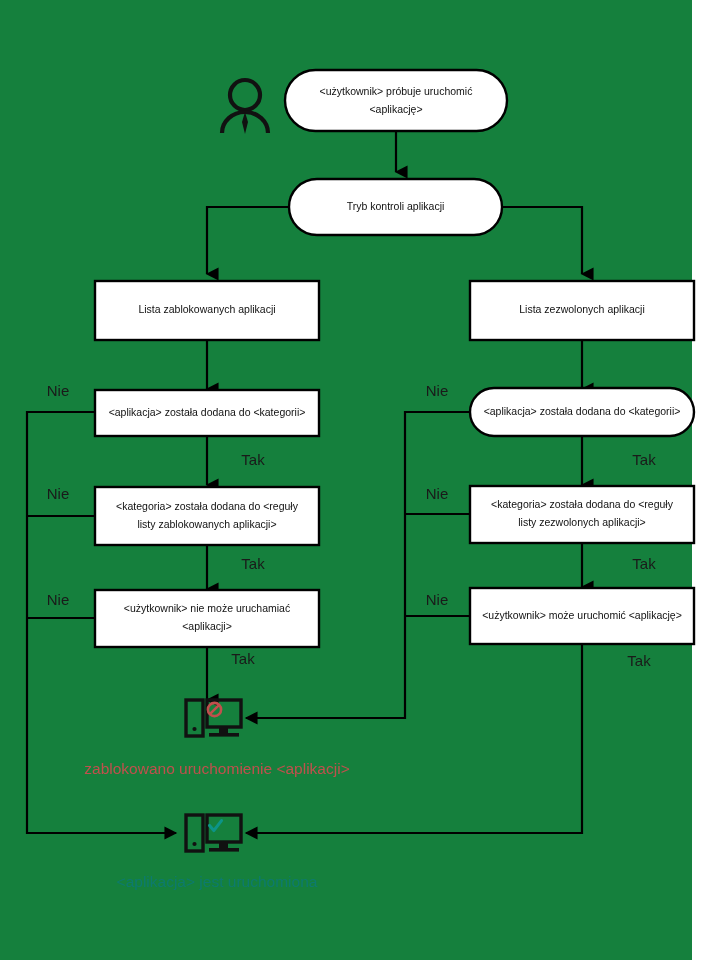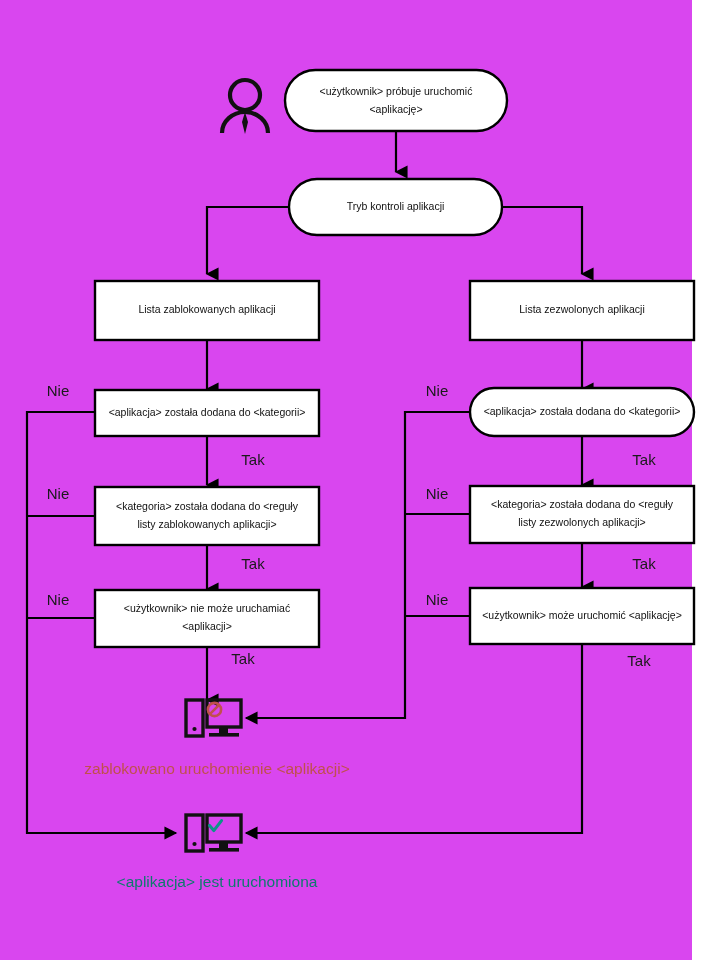--- a/index.html
+++ b/index.html
@@ -10,21 +10,21 @@
   body {
     width: 720px;
     height: 960px;
     font-family: "Liberation Sans", sans-serif;
     overflow: hidden;
   }
   #diagram-root {
     position: relative;
     width: 692px;
     height: 960px;
-    background: #d946ef;
+    background: #15803d;
   }
   svg.flow {
     position: absolute;
     top: 0;
     left: 0;
     width: 720px;
     height: 960px;
   }
   .node-shape {
     fill: #ffffff;

